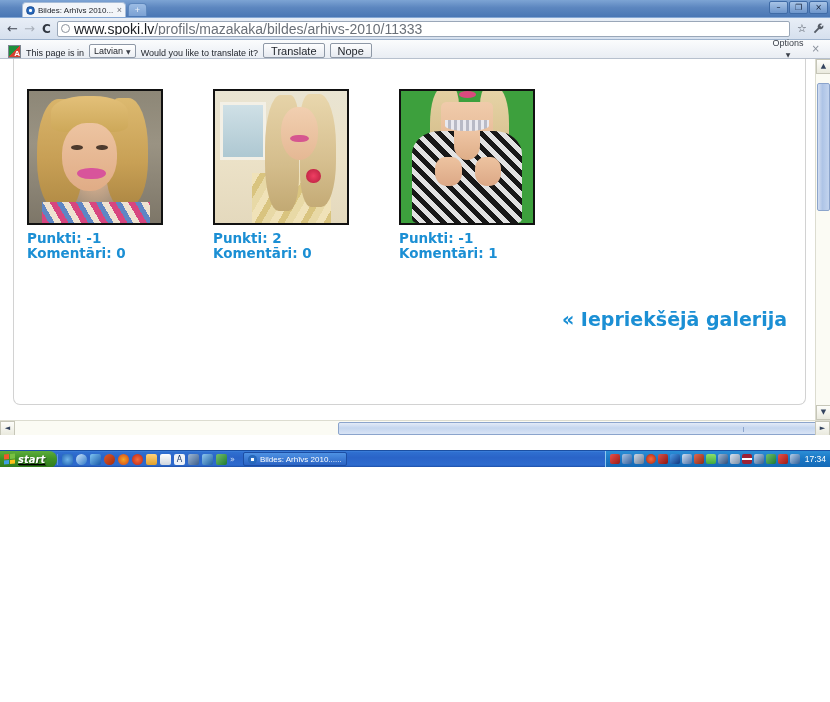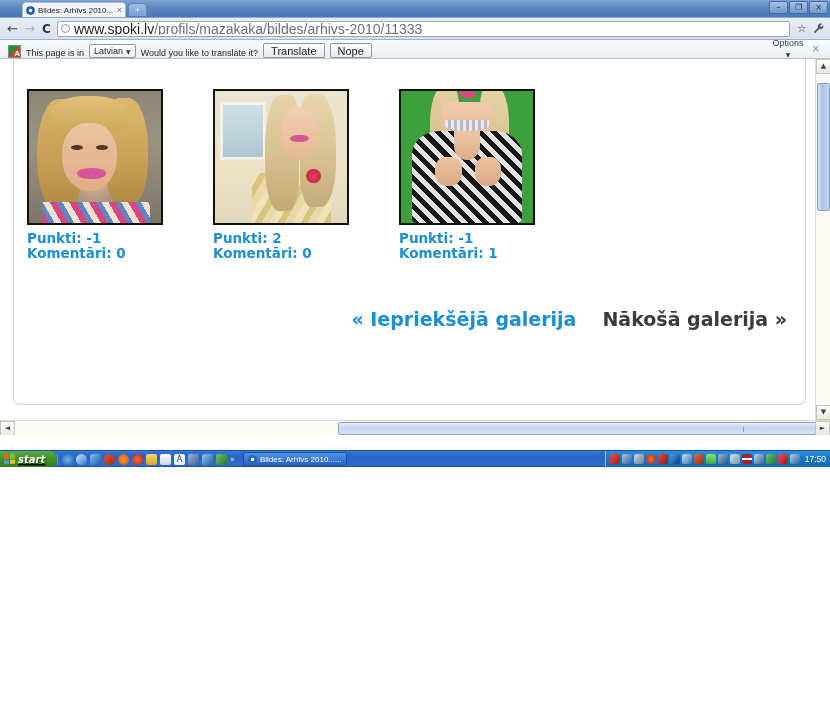--- a/index.html
+++ b/index.html
@@ -669,21 +669,20 @@
             <div class="caption">
               <div>Punkti: -1</div>
               <div>Komentāri: 1</div>
             </div>
           </div>
 
         </div>
 
         <div class="nav-links">
           <a class="nav-prev">« Iepriekšējā galerija</a>
-          <a class="nav-next">Nākošā galerija »</a>
         </div>
 
       </div>
     </div>
 
     <div class="vscroll">
       <div class="vs-arrow vs-up">▲</div>
       <div class="vs-thumb"></div>
       <div class="vs-arrow vs-down">▼</div>
     </div>
@@ -740,17 +739,17 @@
     <span class="tri" style="background:linear-gradient(135deg,#cfe0f2,#4a6fa5)"></span>
     <span class="tri" style="background:linear-gradient(135deg,#e06a52,#8f2a16)"></span>
     <span class="tri" style="background:linear-gradient(to top,#3fa93f,#8ce06a)"></span>
     <span class="tri" style="background:linear-gradient(135deg,#9fb8d4,#2f4f7c)"></span>
     <span class="tri" style="background:linear-gradient(135deg,#d8e3f0,#7d8fa6)"></span>
     <span class="tri" style="background:linear-gradient(to bottom,#9d2235 40%,#ffffff 40% 60%,#9d2235 60%)"></span>
     <span class="tri" style="background:linear-gradient(135deg,#c2d4ea,#3d5f8c)"></span>
     <span class="tri" style="background:linear-gradient(135deg,#6fc06a,#1d7a33)"></span>
     <span class="tri" style="background:linear-gradient(135deg,#e8514a,#9b1b16)"></span>
     <span class="tri" style="background:linear-gradient(135deg,#b8cfe8,#2f5f99)"></span>
-    <span class="clock">17:50</span>
+    <span class="clock">17:34</span>
   </div>
 </div>
 
 <div class="desktop-rest"></div>
 
 </body></html>

